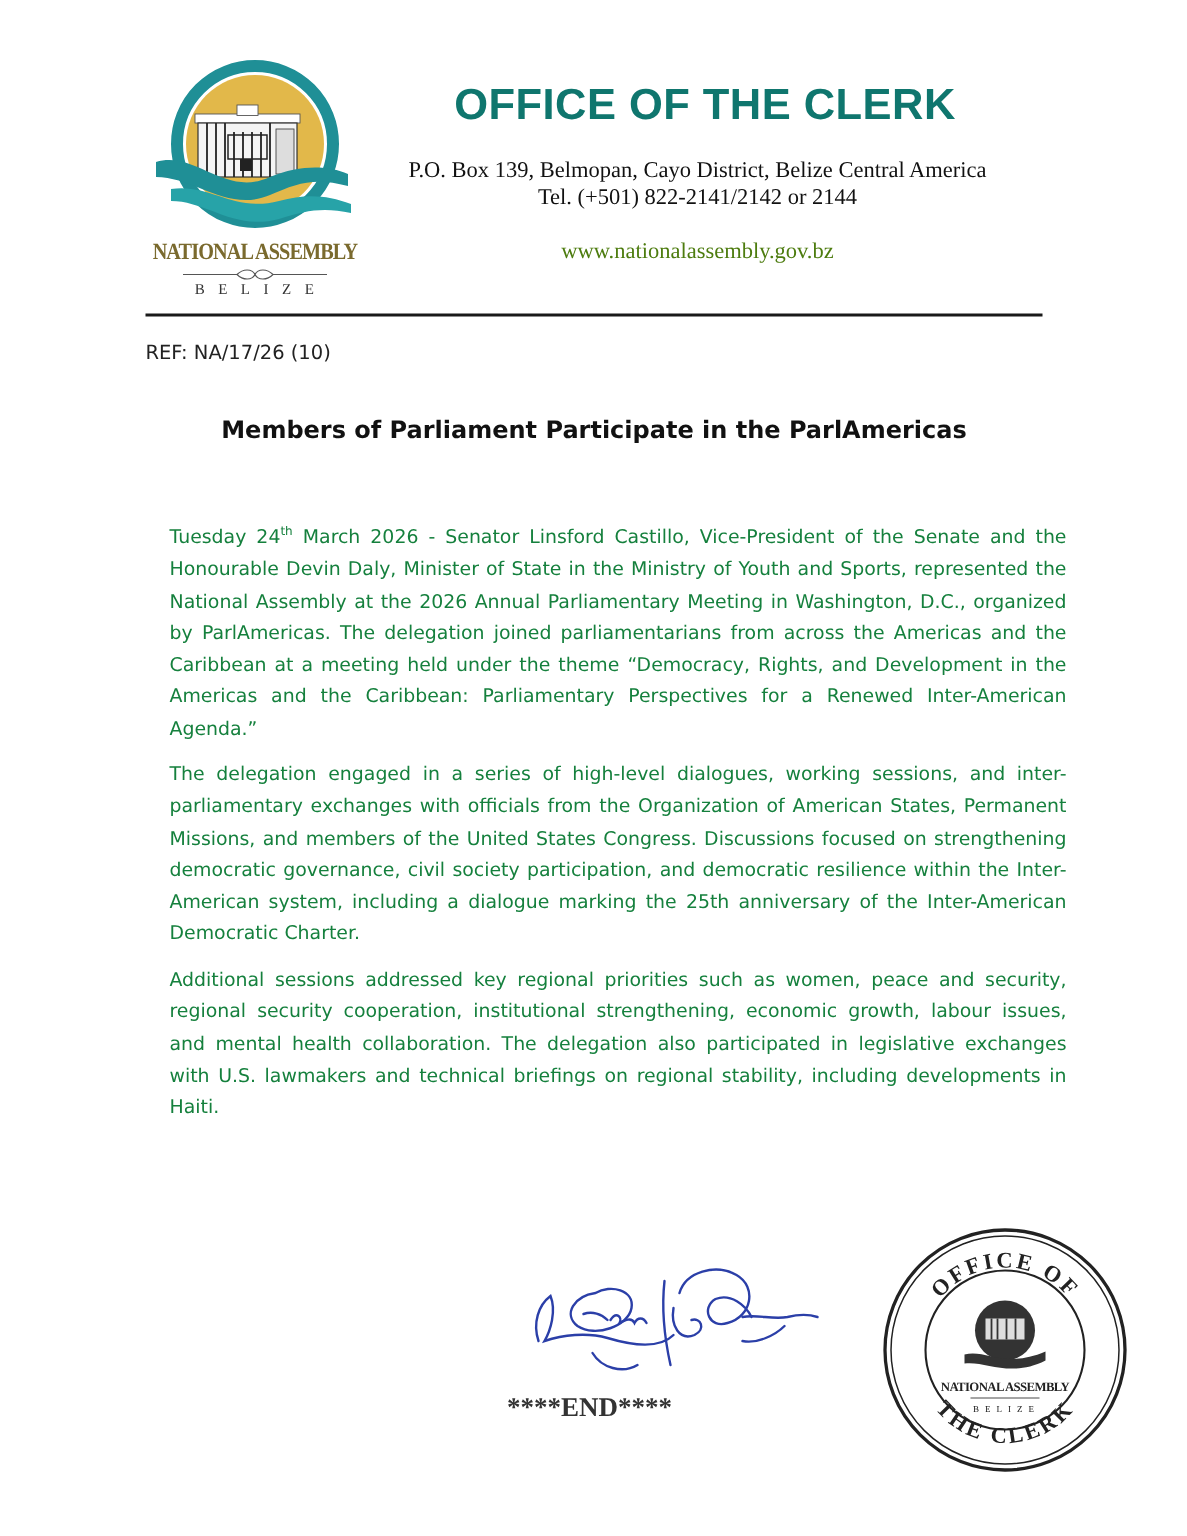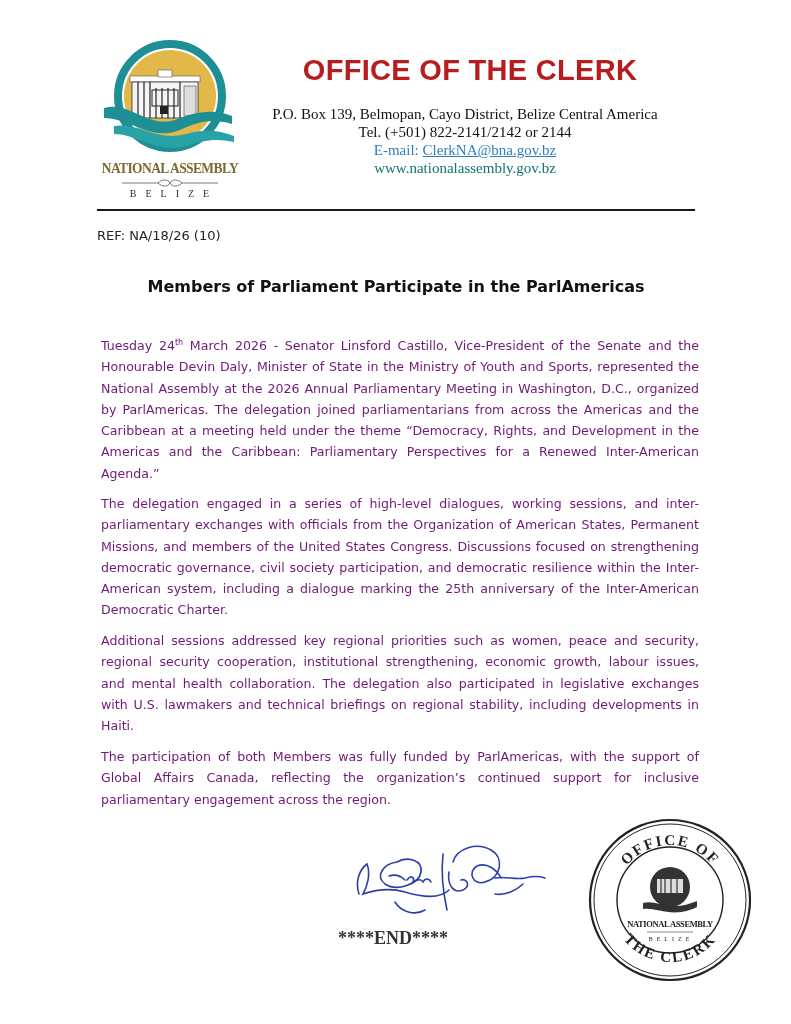--- a/index.html
+++ b/index.html
@@ -10,39 +10,39 @@
   .logo { position: absolute; left: 100px; top: 38px; width: 140px; height: 170px; }
   .logo svg { display: block; }
   .logo-name { position: absolute; left: 0; top: 122px; width: 140px; text-align: center;
     font-family: "Liberation Serif", serif; font-weight: bold; font-size: 13.5px; color: #7a6a2e;
     letter-spacing: -0.6px; transform: scaleY(1.15); }
   .logo-flourish { position: absolute; left: 22px; top: 141px; width: 96px; height: 8px; }
   .logo-country { position: absolute; left: 0; top: 150px; width: 140px; text-align: center;
     font-family: "Liberation Serif", serif; font-size: 10px; letter-spacing: 9px; color: #333; padding-left: 8px; box-sizing: border-box; }
 
   .office-title { position: absolute; left: 300px; top: 54px; width: 340px; text-align: center;
-    font-family: "Liberation Sans", sans-serif; font-weight: 900; font-size: 29px; letter-spacing: 0.3px; color: #b91c1c; }
+    font-family: "Liberation Sans", sans-serif; font-weight: 900; font-size: 29px; letter-spacing: 0.3px; color: #0f766e; }
   .addr { position: absolute; left: 255px; width: 420px; text-align: center;
     font-family: "Liberation Serif", serif; font-size: 15px; color: #111; line-height: 17px; }
   .addr.l1 { top: 88px; }
   .addr.l2 { top: 106px; }
   .addr.l3 { top: 124px; }
   .addr.l4 { top: 142px; color: #2a7fc0; }
-  .addr.l5 { top: 160px; color: #0f766e; }
+  .addr.l5 { top: 160px; color: #4d7c0f; }
   .addr a { color: #2a7fc0; text-decoration: underline; }
 
   .rule { position: absolute; left: 97px; top: 209px; width: 598px; height: 2px; background: #1a1a1a; }
 
   .ref { position: absolute; left: 97px; top: 228px; font-family: "DejaVu Sans", sans-serif; font-size: 13px; color: #222; }
 
   .headline { position: absolute; left: 97px; top: 278px; width: 598px; text-align: center;
     font-family: "DejaVu Sans", sans-serif; font-weight: bold; font-size: 16px; line-height: 17px; color: #111; }
 
   .body-text { position: absolute; left: 97px; width: 598px; font-family: "DejaVu Sans", sans-serif;
-    font-size: 12.6px; line-height: 21.3px; text-align: justify; color: #701a75; margin: 4px; }
+    font-size: 12.6px; line-height: 21.3px; text-align: justify; color: #15803d; margin: 16px; }
   .p1 { top: 331px; }
   .p2 { top: 489px; }
   .p3 { top: 626px; }
   .p4 { top: 742px; }
   sup { font-size: 8px; line-height: 0; }
 
   .signature { position: absolute; left: 345px; top: 832px; width: 220px; height: 95px; }
   .end-mark { position: absolute; left: 338px; top: 928px; font-family: "Liberation Serif", serif; font-weight: bold; font-size: 18px; color: #333; }
 
   .seal { position: absolute; left: 585px; top: 815px; width: 170px; height: 170px; }
@@ -87,37 +87,33 @@
       <line x1="0" y1="4" x2="36" y2="4" stroke="#555" stroke-width="0.8"></line>
       <path d="M36,4 C40,0 46,0 48,4 C50,8 56,8 60,4 C56,0 50,0 48,4 C46,8 40,8 36,4 Z" fill="none" stroke="#555" stroke-width="0.8"></path>
       <line x1="60" y1="4" x2="96" y2="4" stroke="#555" stroke-width="0.8"></line>
     </svg>
     <div class="logo-country">BELIZE</div>
   </div>
 
   <div class="office-title">OFFICE OF THE CLERK</div>
   <div class="addr l2">P.O. Box 139, Belmopan, Cayo District, Belize Central America</div>
   <div class="addr l3">Tel. (+501) 822-2141/2142 or 2144</div>
-  <div class="addr l4">
-    <span>E-mail: </span><a>ClerkNA@bna.gov.bz</a>
-  </div>
   <div class="addr l5">www.nationalassembly.gov.bz</div>
 
   <div class="rule"></div>
 
-  <div class="ref">REF: NA/18/26 (10)</div>
+  <div class="ref">REF: NA/17/26 (10)</div>
 
   <div class="headline">
     <div>Members of Parliament Participate in the ParlAmericas</div>
   </div>
 
   <p class="body-text p1"><span>Tuesday 24</span><sup>th</sup><span> March 2026 - Senator Linsford Castillo, Vice-President of the Senate and the Honourable Devin Daly, Minister of State in the Ministry of Youth and Sports, represented the National Assembly at the 2026 Annual Parliamentary Meeting in Washington, D.C., organized by ParlAmericas. The delegation joined parliamentarians from across the Americas and the Caribbean at a meeting held under the theme “Democracy, Rights, and Development in the Americas and the Caribbean: Parliamentary Perspectives for a Renewed Inter-American Agenda.”</span></p>
   <p class="body-text p2">The delegation engaged in a series of high-level dialogues, working sessions, and inter-parliamentary exchanges with officials from the Organization of American States, Permanent Missions, and members of the United States Congress. Discussions focused on strengthening democratic governance, civil society participation, and democratic resilience within the Inter-American system, including a dialogue marking the 25th anniversary of the Inter-American Democratic Charter.</p>
   <p class="body-text p3">Additional sessions addressed key regional priorities such as women, peace and security, regional security cooperation, institutional strengthening, economic growth, labour issues, and mental health collaboration. The delegation also participated in legislative exchanges with U.S. lawmakers and technical briefings on regional stability, including developments in Haiti.</p>
-  <p class="body-text p4">The participation of both Members was fully funded by ParlAmericas, with the support of Global Affairs Canada, reflecting the organization’s continued support for inclusive parliamentary engagement across the region.</p>
 
   <svg class="signature" viewBox="0 0 220 95">
     <g fill="none" stroke="#2b3fa8" stroke-width="1.6" stroke-linecap="round">
       <path d="M14,62 C10,50 14,38 22,32 C26,42 22,55 18,62 C30,58 46,56 60,60 C80,66 96,66 104,58"></path>
       <path d="M52,30 C38,32 30,44 40,52 C52,60 74,52 76,40 C78,28 62,24 52,30"></path>
       <path d="M44,44 C50,42 56,44 60,48"></path>
       <path d="M62,48 C66,42 70,46 68,50 C72,48 76,46 78,50 C80,46 84,46 86,50"></path>
       <path d="M98,22 C96,40 98,60 102,78"></path>
       <path d="M50,70 C56,80 70,84 80,78"></path>
       <path d="M104,40 C102,52 108,62 118,58 C126,54 122,46 116,48"></path>

